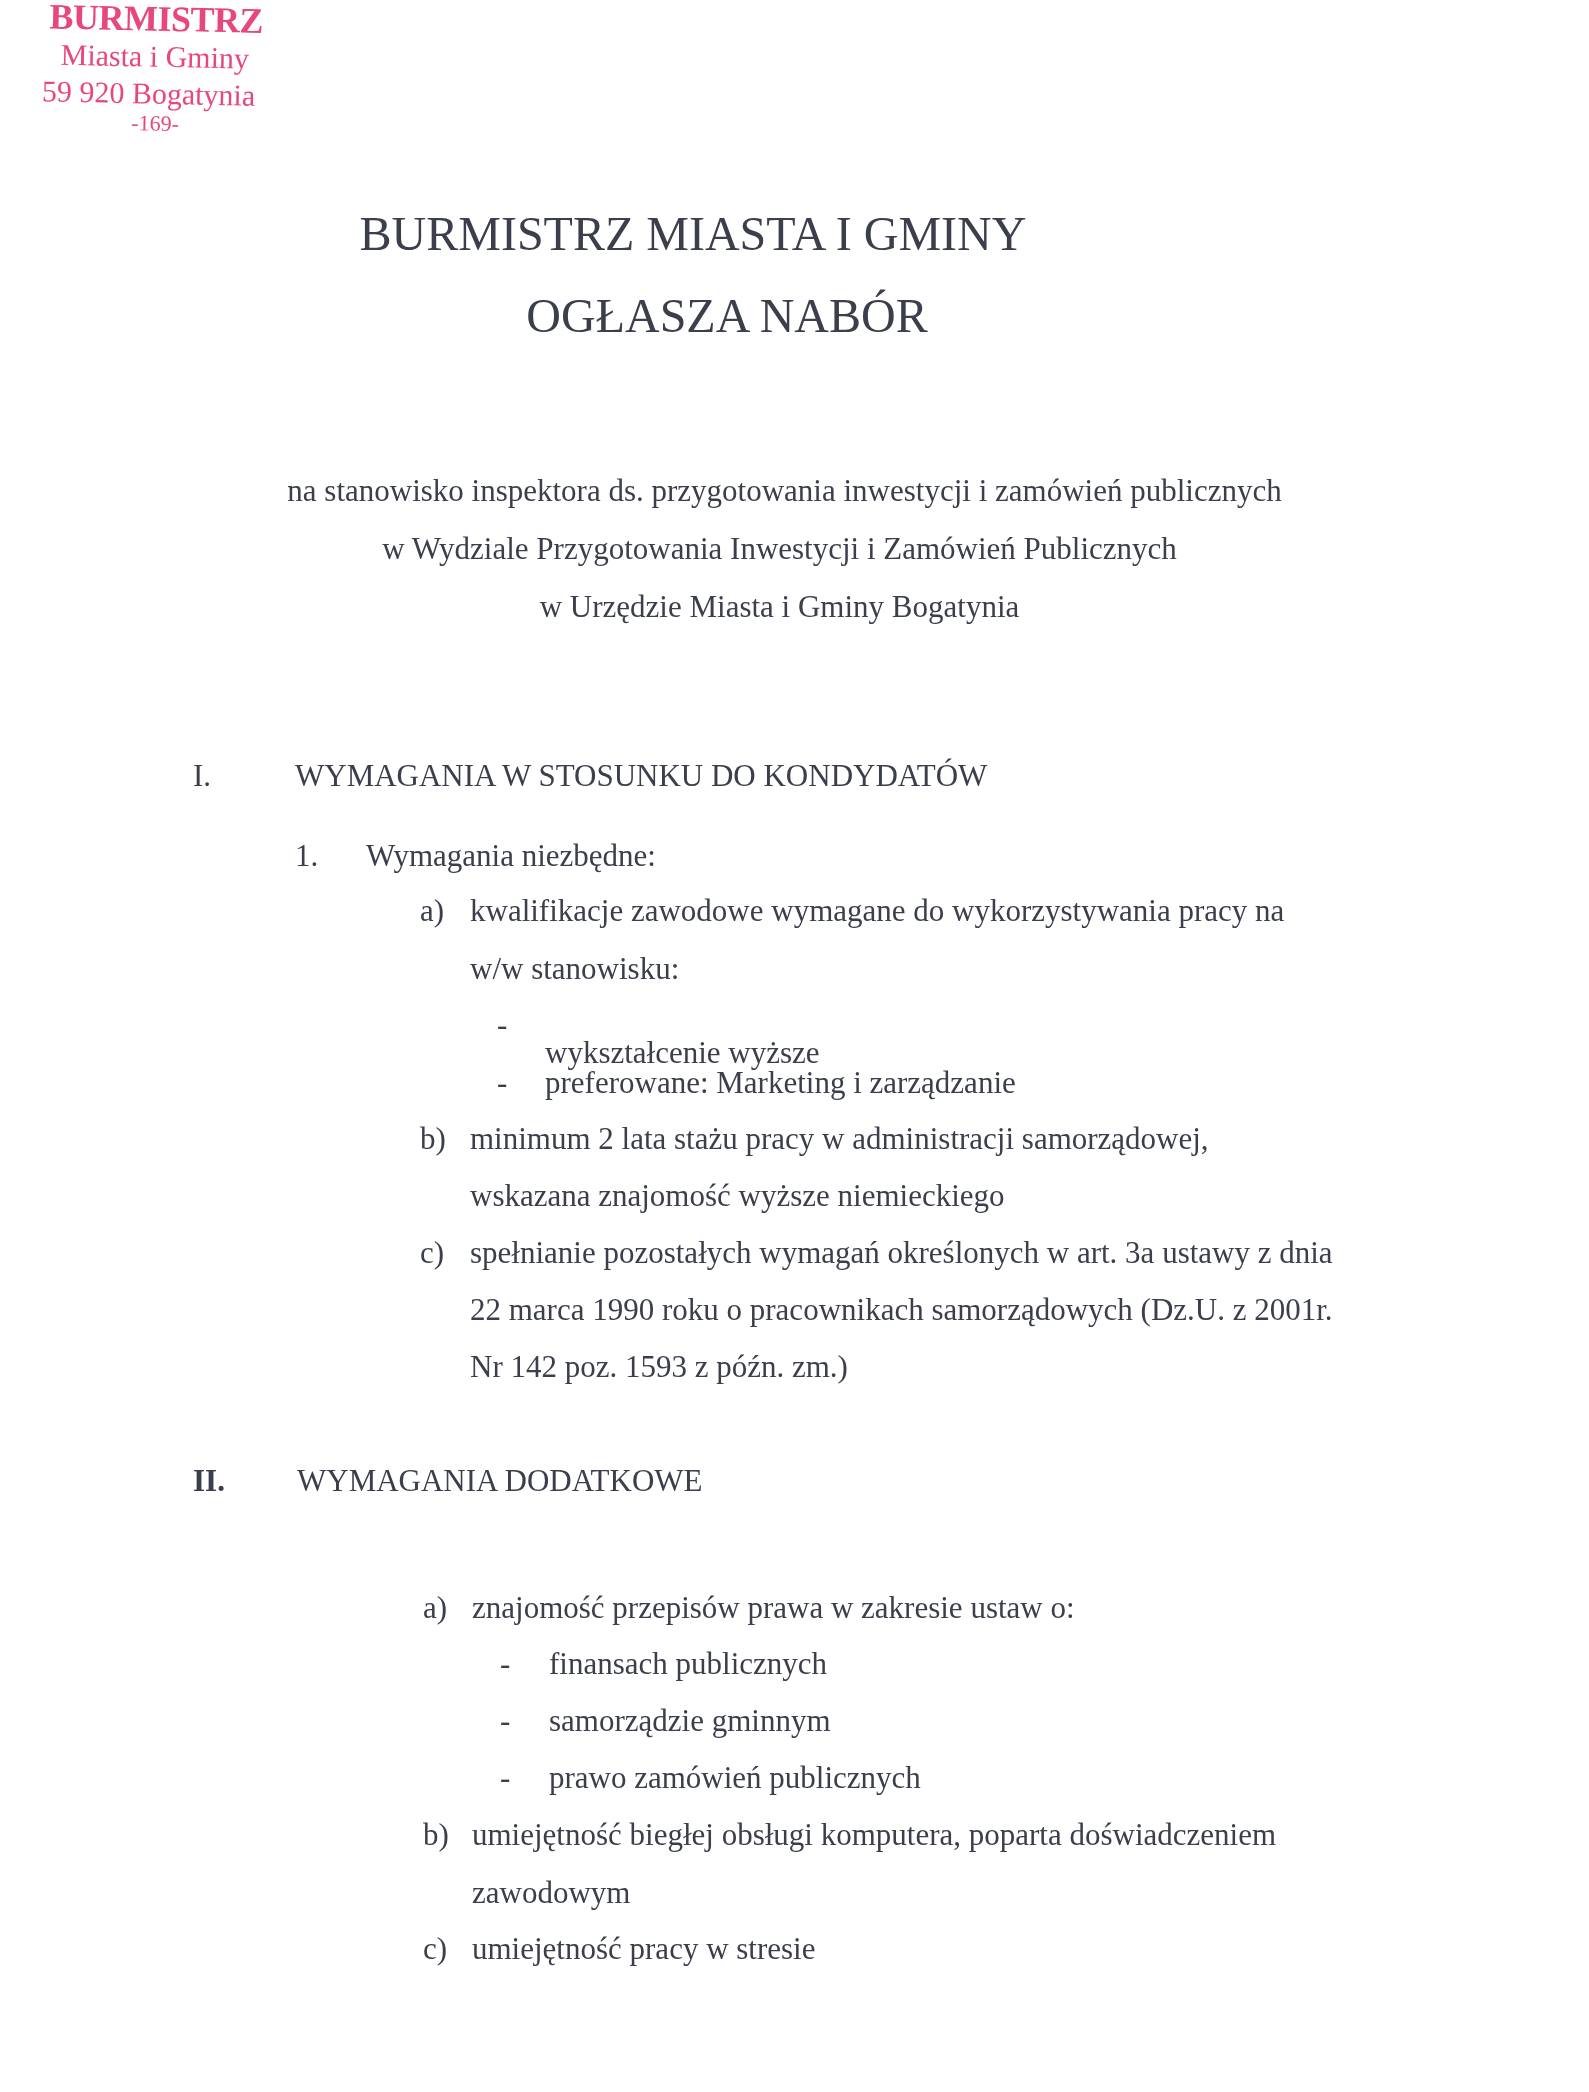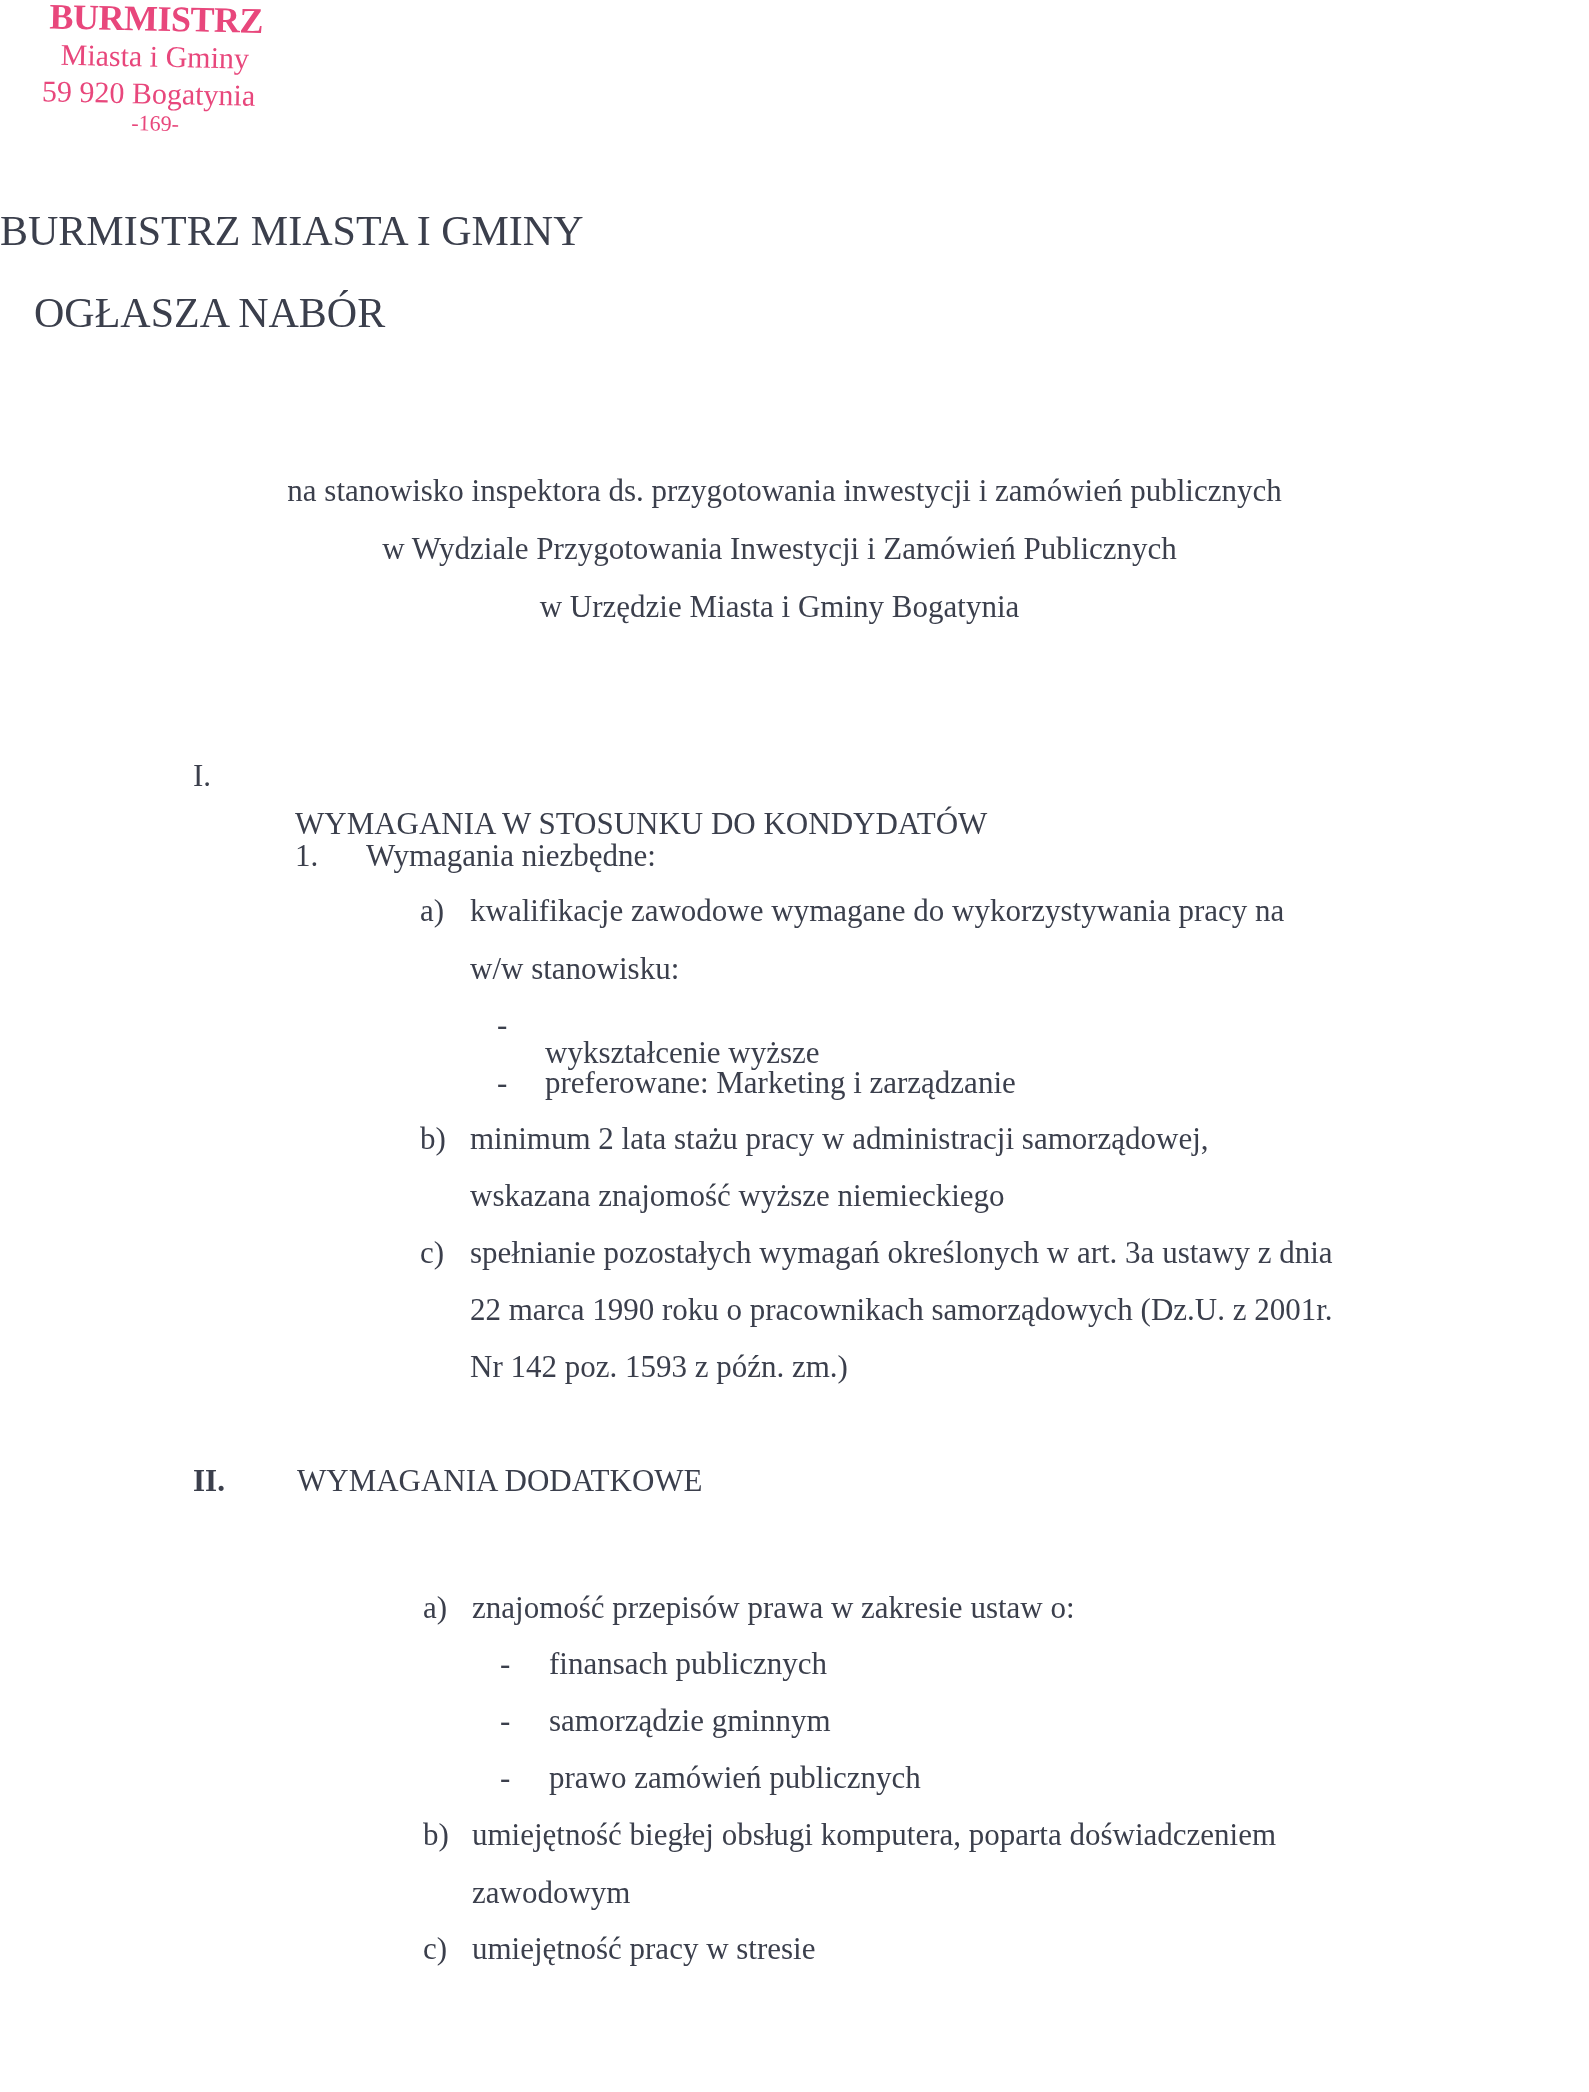--- a/index.html
+++ b/index.html
@@ -4,21 +4,21 @@
 <style>
   html, body { margin: 0; padding: 0; background: #ffffff; }
   body { width: 1589px; height: 2092px; position: relative; overflow: hidden;
          font-family: "Liberation Serif", "DejaVu Serif", serif; color: #3b3f4c; }
   .abs { position: absolute; white-space: nowrap; line-height: 1; }
   .stamp { color: #e8477c; font-family: "Liberation Serif", serif; transform: rotate(1.2deg); }
   .stamp .l1 { font-size: 36px; font-weight: bold; letter-spacing: -0.5px; }
   .stamp .l2 { font-size: 30px; }
   .stamp .l3 { font-size: 30px; }
   .stamp .l4 { font-size: 22px; }
-  .title { font-size: 42px; left: 0; width: 1386px; text-align: left; }
+  .title { font-size: 48px; left: 0; width: 1386px; text-align: center; }
   .center { font-size: 31px; left: 0; width: 1589px; text-align: center; }
   .body { font-size: 31px; }
   .heading { font-size: 31px; }
 </style>
 </head>
 <body>
 
 <div class="stamp">
   <div class="abs l1" style="left:50px; top:14px;">BURMISTRZ</div>
   <div class="abs l2" style="left:62px; top:55px;">Miasta i Gminy</div>
@@ -28,21 +28,21 @@
 
 <div class="abs title" style="top:210px;">BURMISTRZ MIASTA I GMINY</div>
 <div class="abs title" style="top:292px;margin-left:34px;">OGŁASZA NABÓR</div>
 
 <div class="abs center" style="top:475px; left:-10px;">na stanowisko inspektora ds. przygotowania inwestycji i zamówień publicznych</div>
 <div class="abs center" style="top:533px; left:-15px;">w Wydziale Przygotowania Inwestycji i Zamówień Publicznych</div>
 <div class="abs center" style="top:591px; left:-15px;">w Urzędzie Miasta i Gminy Bogatynia</div>
 
 <div>
   <div class="abs heading" style="left:193px; top:760px;">I.</div>
-  <div class="abs heading" style="left:295px; top:760px;margin-top:48px;">WYMAGANIA W STOSUNKU DO KONDYDATÓW</div>
+  <div class="abs heading" style="left:295px; top:760px;">WYMAGANIA W STOSUNKU DO KONDYDATÓW</div>
   <div class="abs body" style="left:295px; top:840px;">1.</div>
   <div class="abs body" style="left:366px; top:840px;font-family:Liberation Serif, serif;">Wymagania niezbędne:</div>
 
   <div class="abs body" style="left:420px; top:895px;">a)</div>
   <div class="abs body" style="left:470px; top:895px;">kwalifikacje zawodowe wymagane do wykorzystywania pracy na</div>
   <div class="abs body" style="left:470px; top:953px;">w/w stanowisku:</div>
   <div class="abs body" style="left:497px; top:1009px;">-</div>
   <div class="abs body" style="left:545px; top:1037px;text-align:center;">wykształcenie wyższe</div>
   <div class="abs body" style="left:497px; top:1067px;">-</div>
   <div class="abs body" style="left:545px; top:1067px;">preferowane: Marketing i zarządzanie</div>

